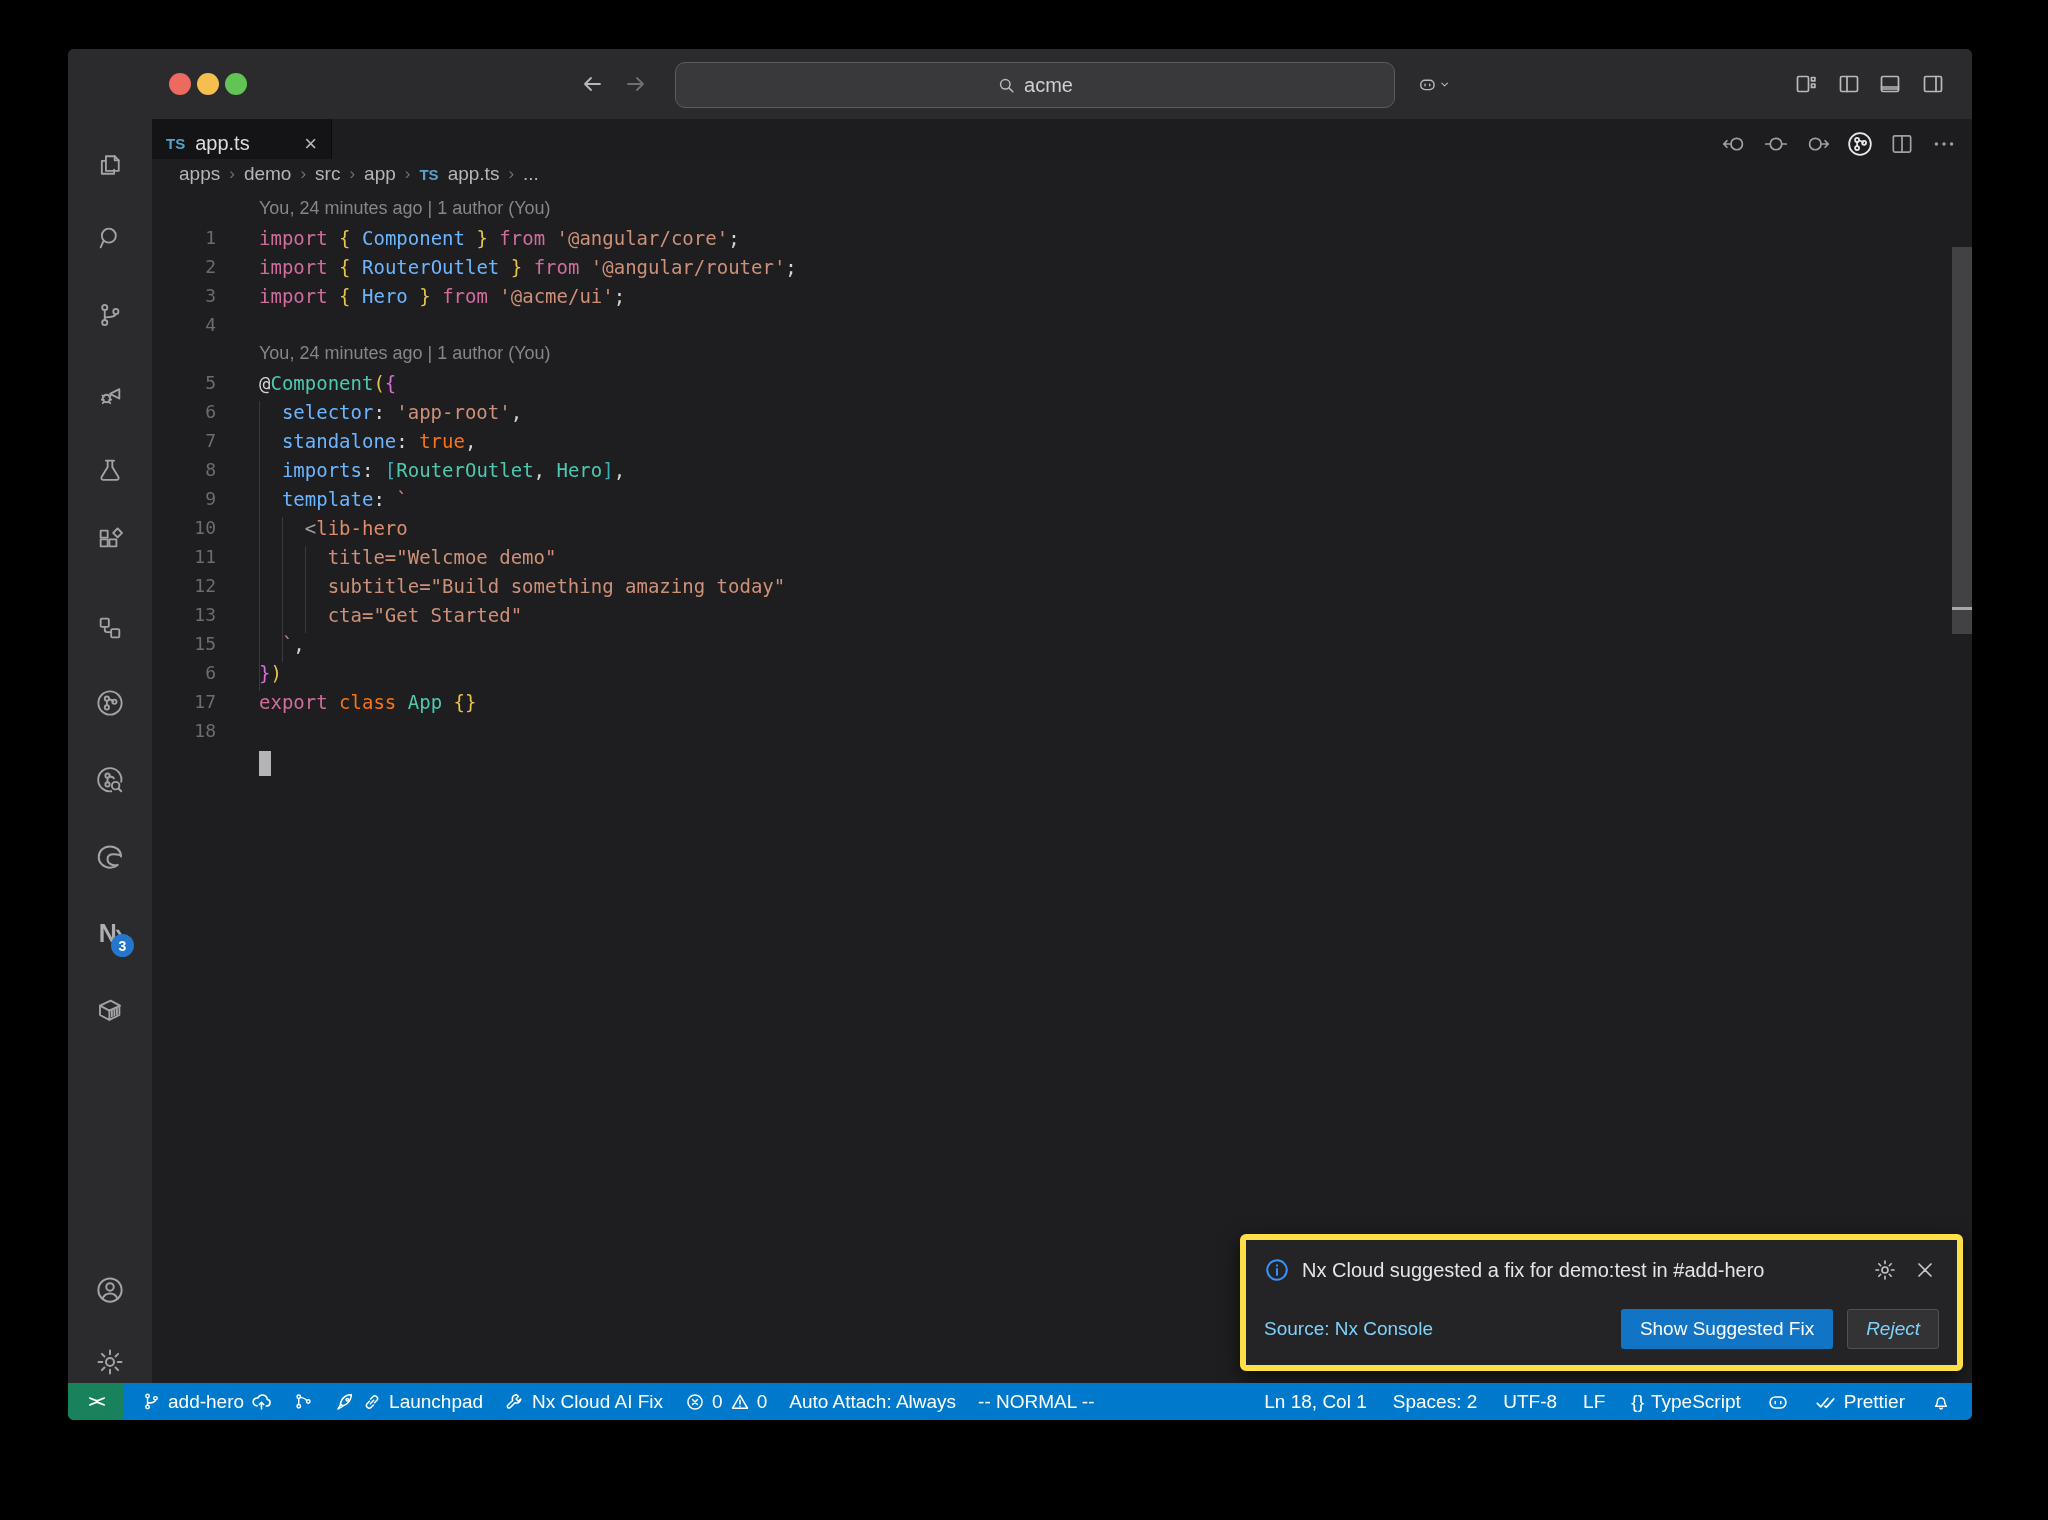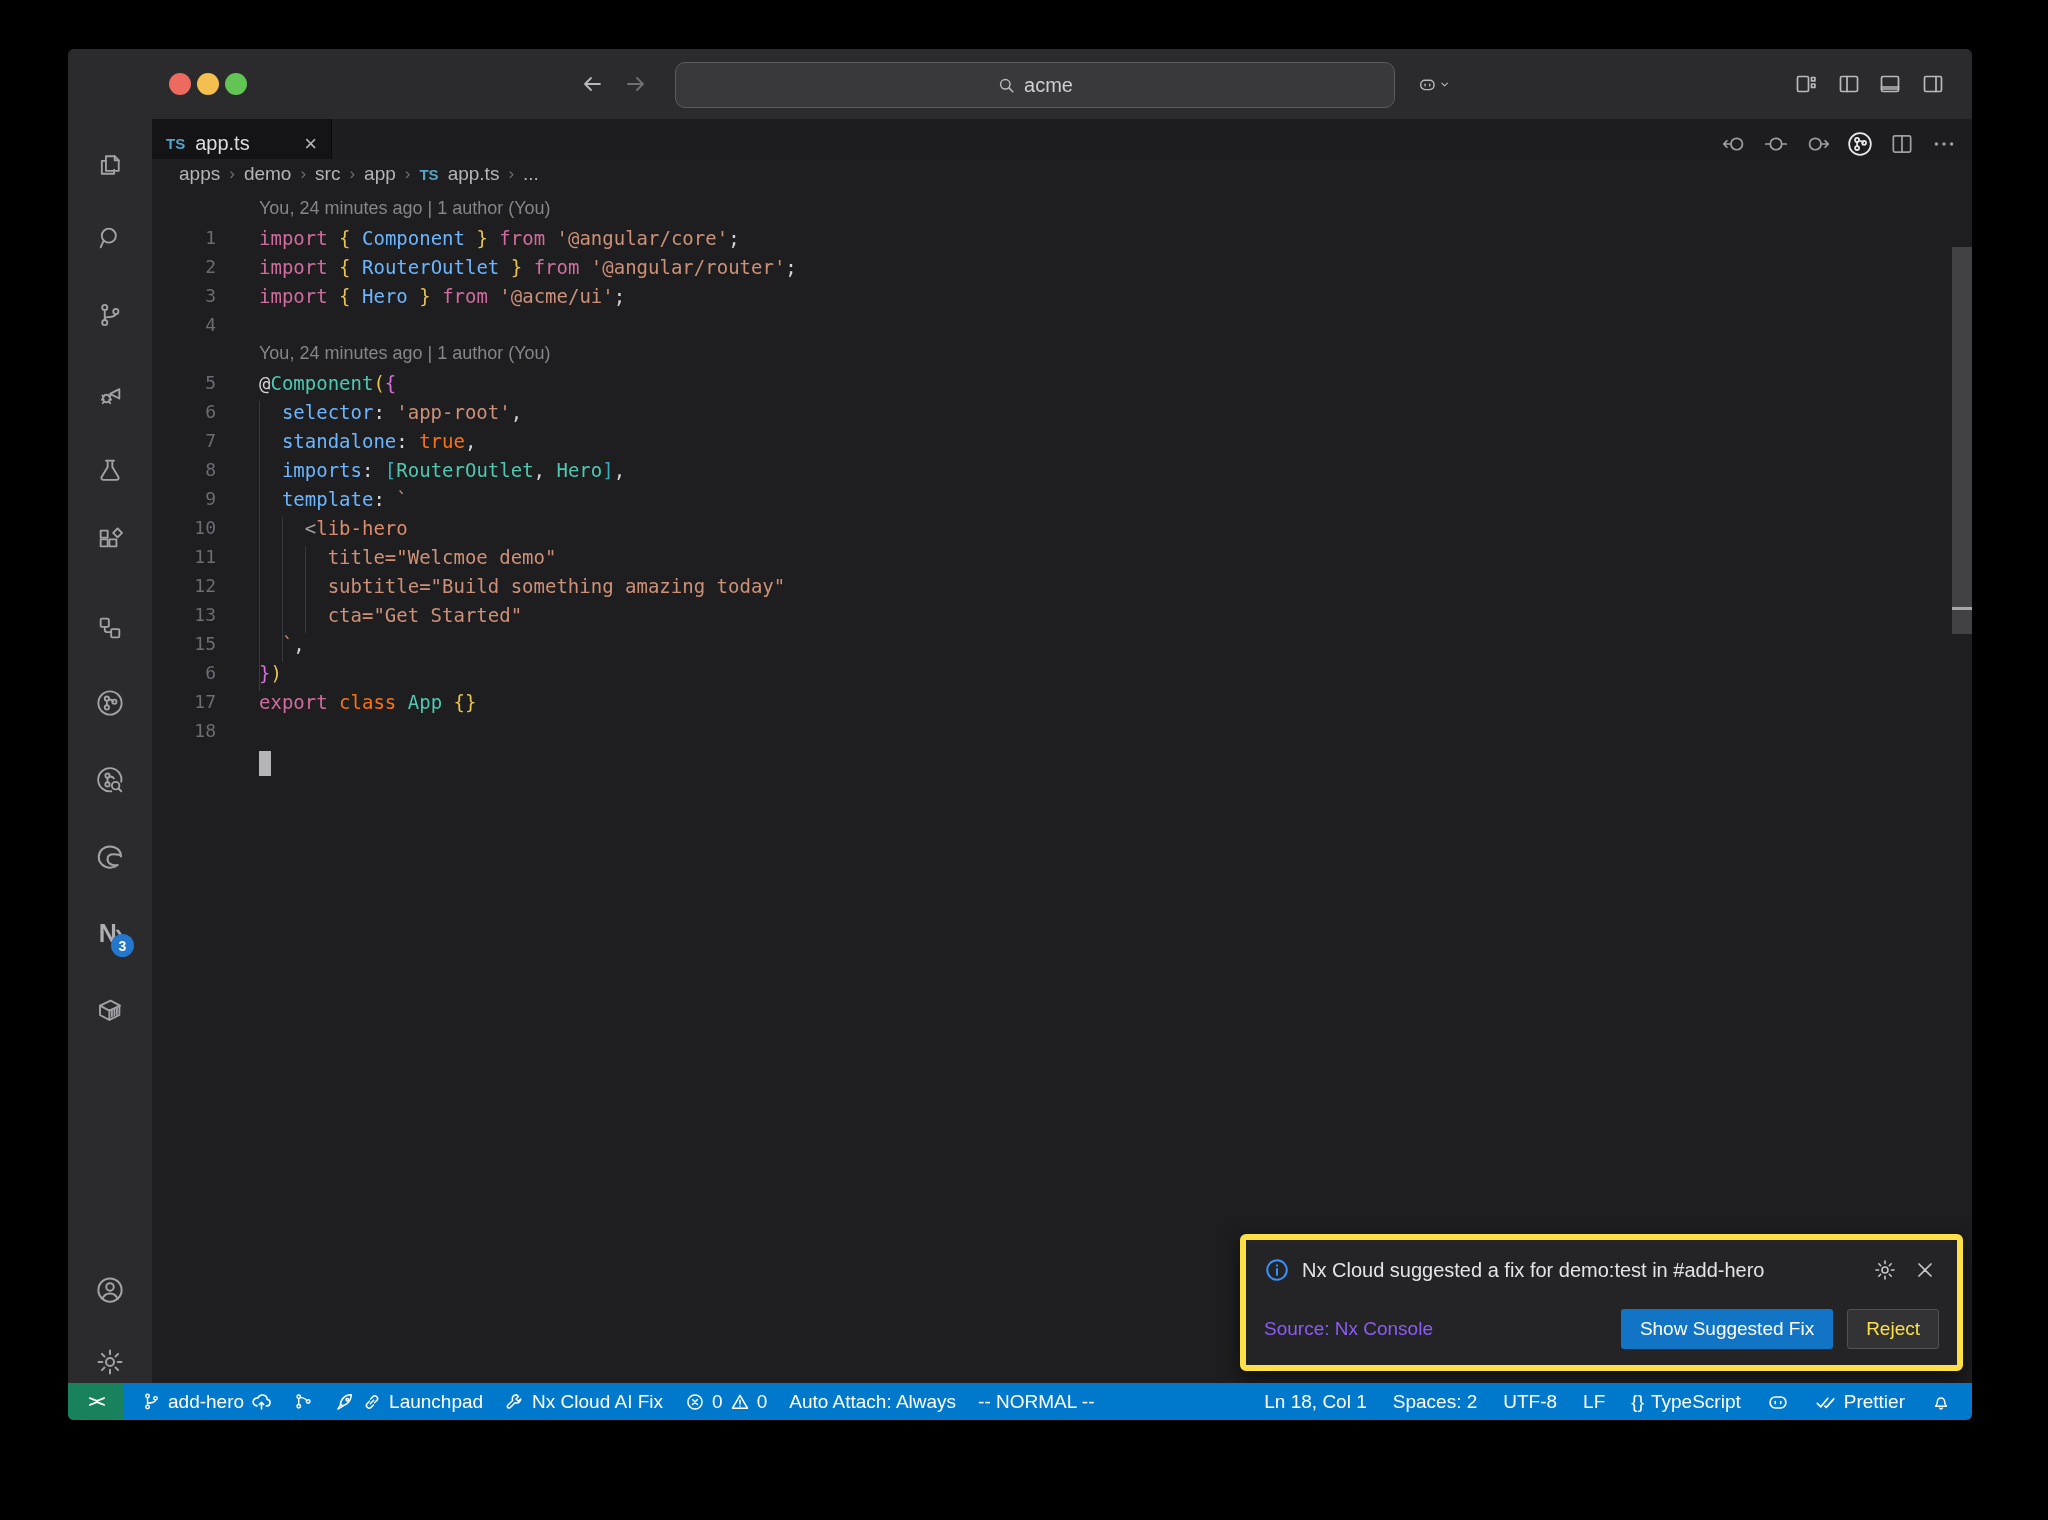--- a/index.html
+++ b/index.html
@@ -59,24 +59,24 @@
   .sb-item{display:flex;align-items:center;gap:7px;padding:0 11px;height:100%;}
   .sb-item svg{display:block;}
   
   .toast{position:absolute;right:9px;bottom:49px;width:723px;height:137px;background:#242427;
     border:6px solid #fde047;border-radius:6px;box-shadow:0 6px 20px rgba(0,0,0,.6);box-sizing:border-box;
     padding:16px 18px;display:flex;flex-direction:column;justify-content:space-between;}
   .toast-head{display:flex;align-items:center;gap:12px;}
   .toast-title{color:#e4e4e6;font-size:20px;flex:1;}
   .toast-ic{color:#c6c6c9;width:28px;height:28px;display:flex;align-items:center;justify-content:center;}
   .toast-foot{display:flex;align-items:center;}
-  .toast-src{color:#8b5cf6;font-size:19px;flex:1;}
+  .toast-src{color:#7dd3fc;font-size:19px;flex:1;}
   .btn{font-size:19px;border-radius:3px;padding:8px 18px;border:1px solid transparent;}
   .btn-primary{background:#1174c4;color:#fff;}
-  .btn-secondary{background:#333336;color:#fde047;border-color:#515154;margin-left:14px;}
+  .btn-secondary{background:#333336;color:#7dd3fc;border-color:#515154;margin-left:14px;font-style:italic;}
   svg{stroke-linecap:round;stroke-linejoin:round;}
 </style>
 </head>
 <body>
 
 <div class="window">
 
   <div class="titlebar">
     <div class="tl" style="left:101px;background:#ec6a5e"></div>
     <div class="tl" style="left:129px;background:#f4bf4f"></div>

